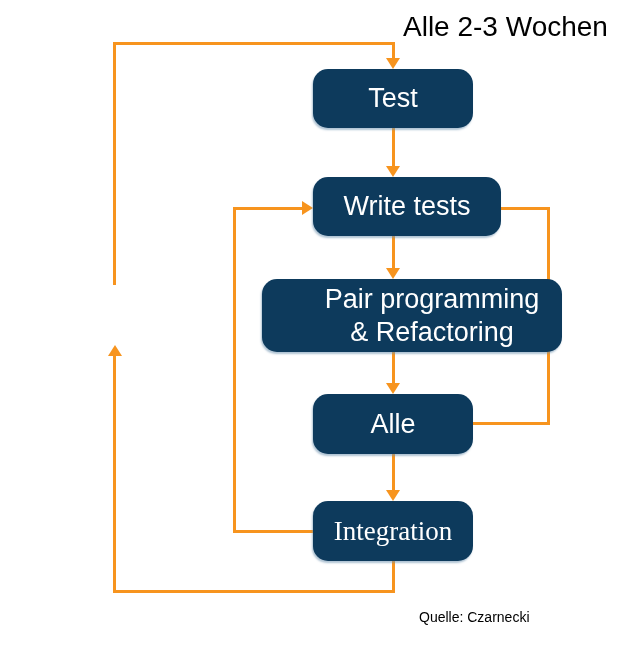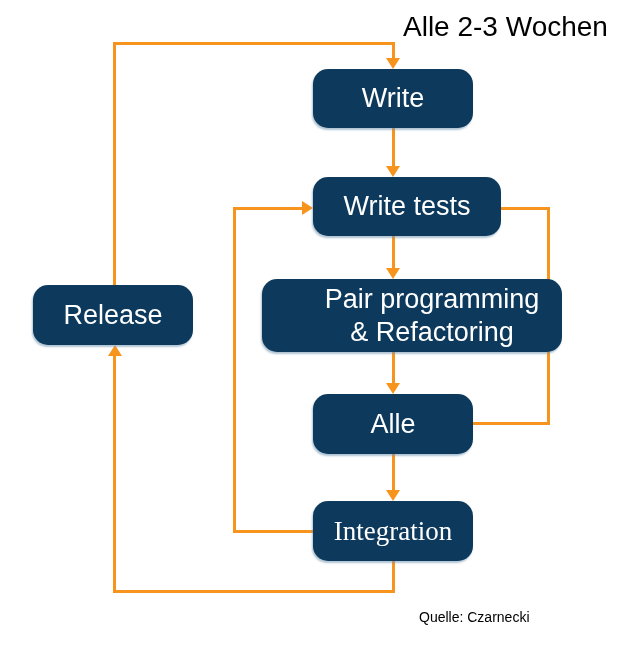--- a/index.html
+++ b/index.html
@@ -90,40 +90,37 @@
   <div class="line" style="left:233px; top:207px; width:3px; height:326px;"></div>
   <div class="line" style="left:236px; top:207px; width:66px; height:3px;"></div>
   <div class="arrowhead ah-right" style="left:302px; top:201px;"></div>
 
   <div class="line" style="left:392px; top:561px; width:3px; height:32px;"></div>
   <div class="line" style="left:113px; top:590px; width:282px; height:3px;"></div>
   <div class="line" style="left:113px; top:356px; width:3px; height:237px;"></div>
   <div class="arrowhead ah-up" style="left:108px; top:345px;"></div>
 
   <div class="node node-plan">
-    <span>Write</span>
+    <span>Test</span>
   </div>
 
   <div class="node node-write-tests">
     <span>Write tests</span>
   </div>
 
   <div class="node node-pair">
     <span>Pair programming</span>
     <span>&amp; Refactoring</span>
   </div>
 
   <div class="node node-test">
     <span>Alle</span>
   </div>
 
   <div class="node node-integration">
     <span>Integration</span>
   </div>
 
-  <div class="node node-release">
-    <span>Release</span>
-  </div>
 
   <div class="annotation note-cycle">Alle 2-3 Wochen</div>
   <div class="annotation note-source">Quelle: Czarnecki</div>
 
 </div>
 
 </body></html>

